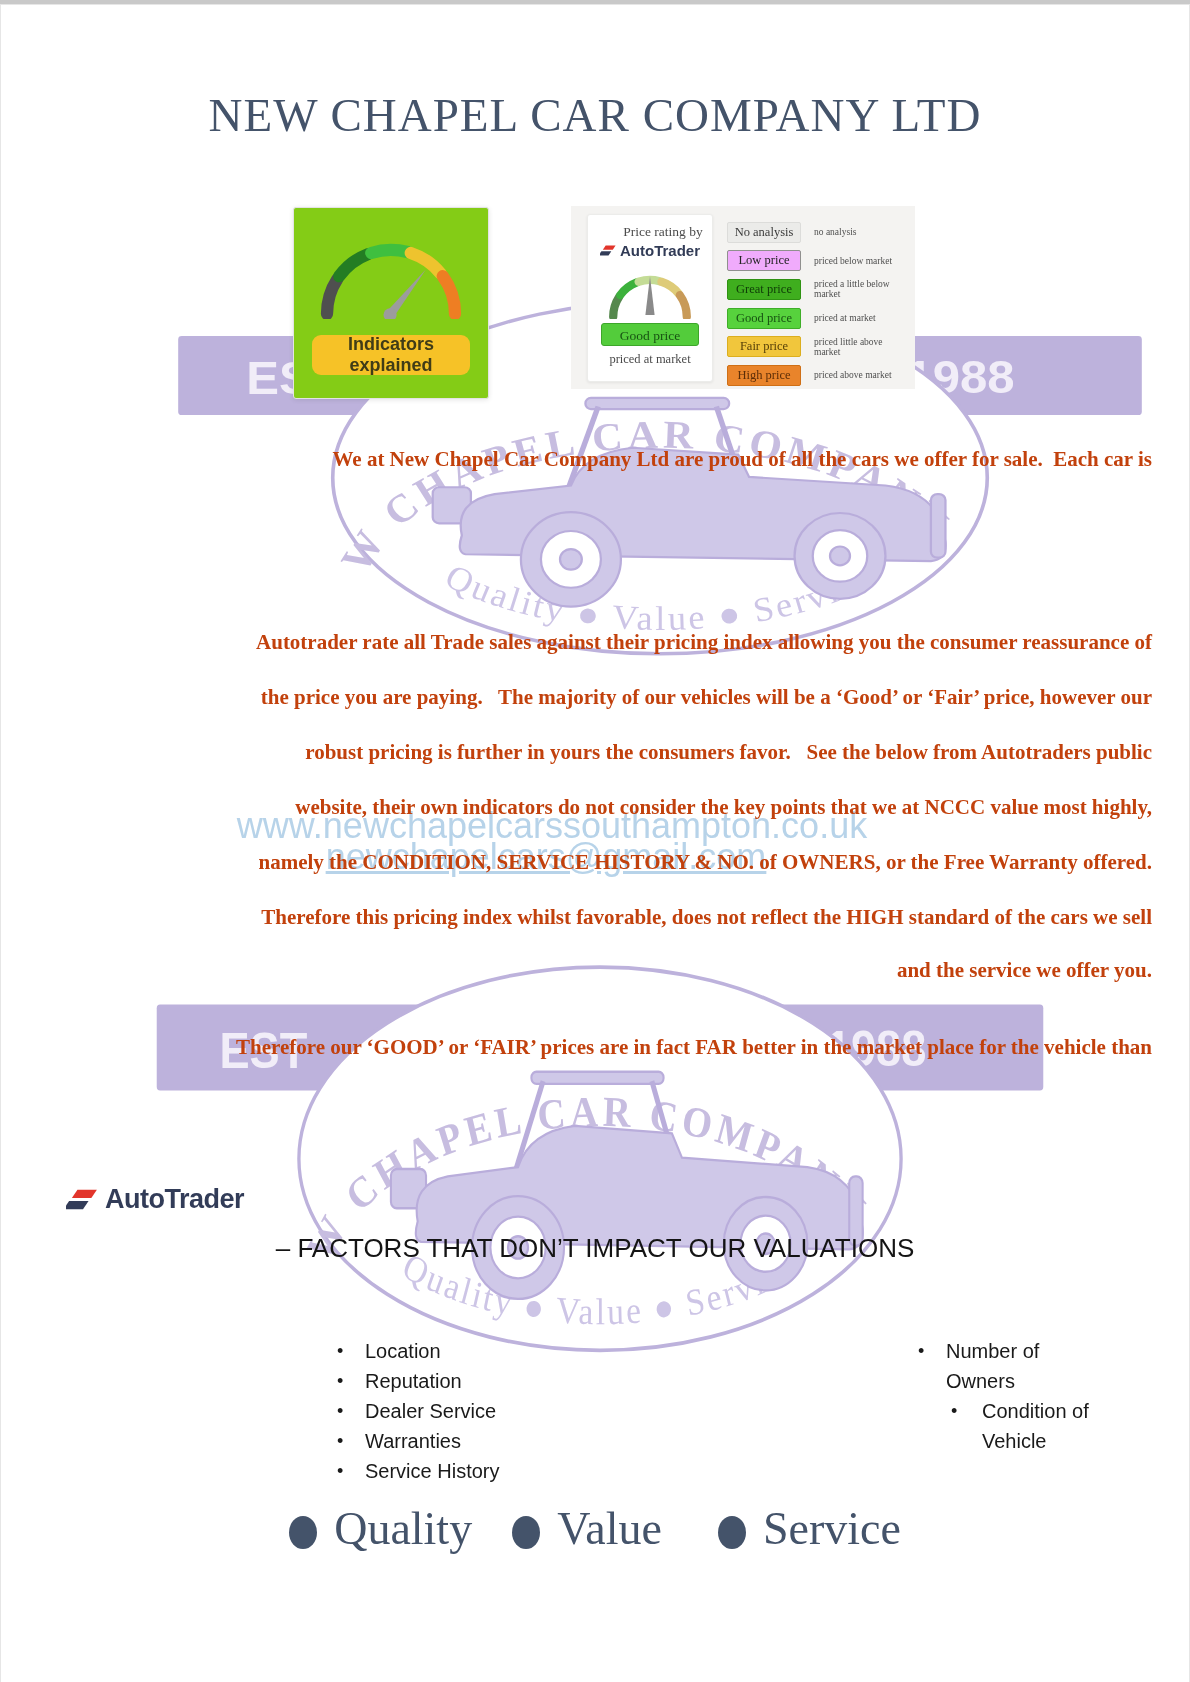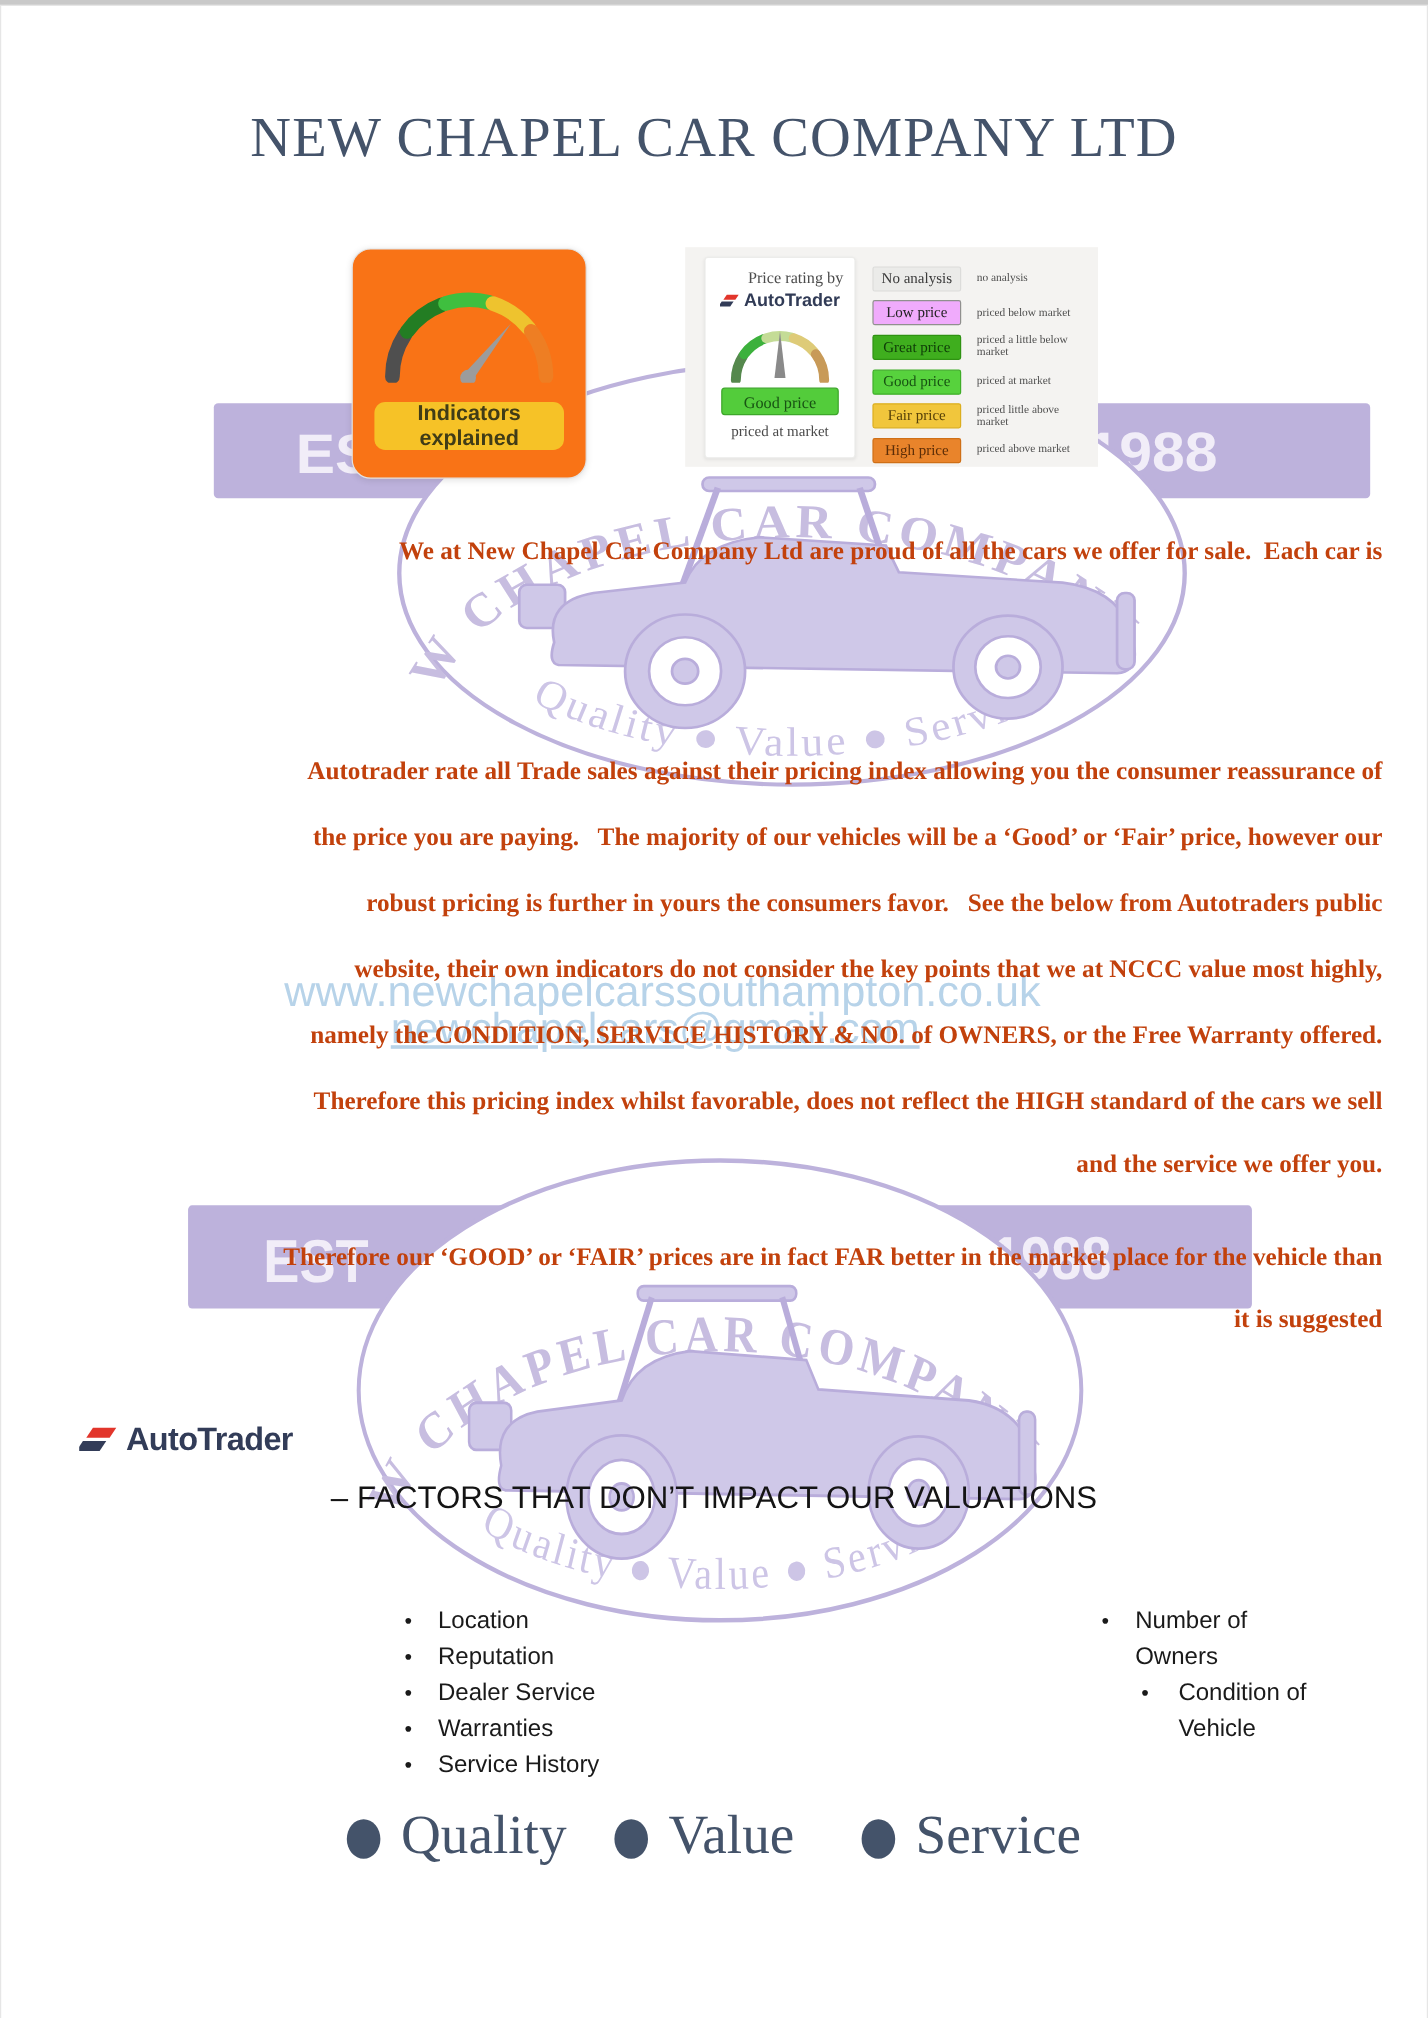--- a/index.html
+++ b/index.html
@@ -13,21 +13,21 @@
     font-size:47px;letter-spacing:1px;color:#44536a;}
   
   .wm{position:absolute;z-index:1;pointer-events:none;}
   .wm svg{overflow:visible;}
   .wm-url,.wm-email{position:absolute;z-index:2;text-align:center;
     font-family:"Liberation Sans",sans-serif;color:#b7d3e9;pointer-events:none;}
   .wm-url{left:0;right:86px;top:761px;font-size:36px;margin-top:40px;}
   .wm-email{left:0;right:98px;top:832px;font-size:36px;text-decoration:underline;}
   
   .ind-card{position:absolute;z-index:3;left:293px;top:203px;width:194px;height:190px;
-    background:#f97316;border:1px solid #e3e3e3;border-radius:16px;
+    background:#84cc16;border:1px solid #e3e3e3;border-radius:3px;
     box-shadow:0 1px 5px rgba(0,0,0,.10);}
   .ind-gauge{display:block;margin:16px auto 0;}
   .ind-btn{position:absolute;left:18px;right:18px;top:127px;height:40px;
     background:#f6c227;border:none;border-radius:9px;color:#403c17;
     font-family:"Liberation Sans",sans-serif;font-weight:bold;font-size:18px;
     display:flex;align-items:center;justify-content:center;cursor:pointer;}
   .pp{position:absolute;z-index:3;left:571px;top:202px;width:344px;height:183px;
     background:#f4f3f1;}
   .pp-card{position:absolute;left:16px;top:8px;width:124px;height:166px;background:#fff;
     border:1px solid #ececea;border-radius:3px;box-shadow:0 1px 3px rgba(0,0,0,.07);
@@ -219,21 +219,20 @@
     <div class="ln">robust pricing is further in yours the consumers favor.   See the below from Autotraders public</div>
     <div class="ln">website, their own indicators do not consider the key points that we at NCCC value most highly,</div>
     <div class="ln">namely the CONDITION, SERVICE HISTORY &amp; NO. of OWNERS, or the Free Warranty offered.</div>
   </div>
   <div class="para p3">
     <div class="ln">Therefore this pricing index whilst favorable, does not reflect the HIGH standard of the cars we sell</div>
     <div class="ln">and the service we offer you.</div>
   </div>
   <div class="para p4">
     <div class="ln">Therefore our ‘GOOD’ or ‘FAIR’ prices are in fact FAR better in the market place for the vehicle than</div>
-    <div class="ln">it is suggested</div>
   </div>
 
   <div class="at-logo">
     <svg width="34" height="25" viewBox="0 0 24 18">
       <path d="M8,2 h14 l-4,6 h-14 z" fill="#e2352b"></path>
       <path d="M2,10 h14 l-4,6 h-14 z" fill="#323c58"></path>
     </svg>
     <span class="at-text">AutoTrader</span>
   </div>
 

